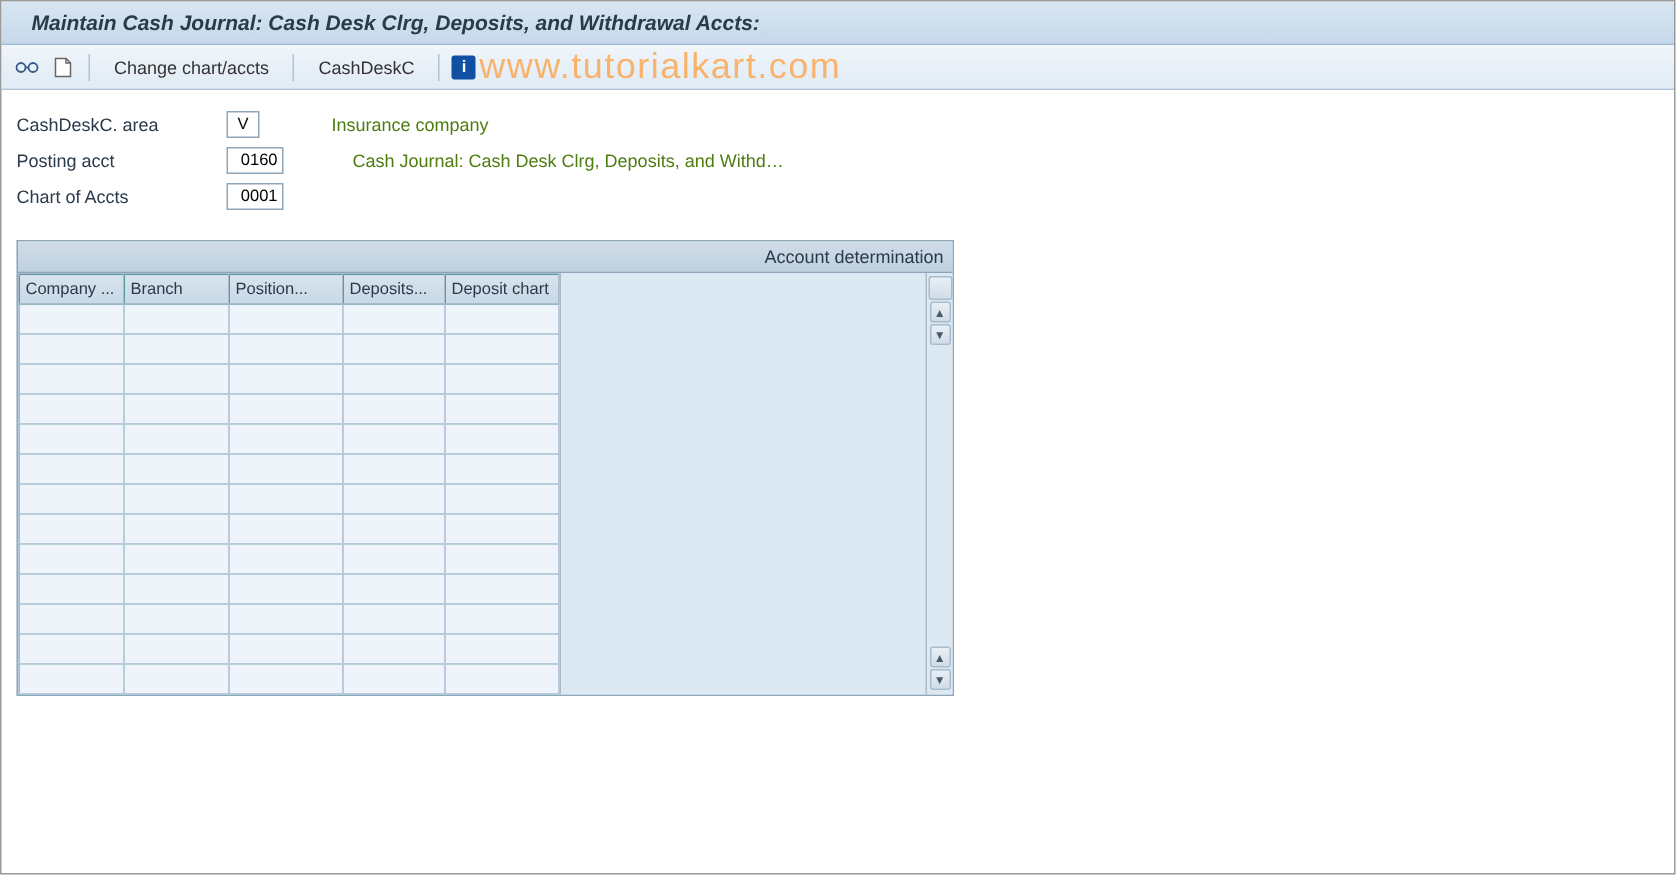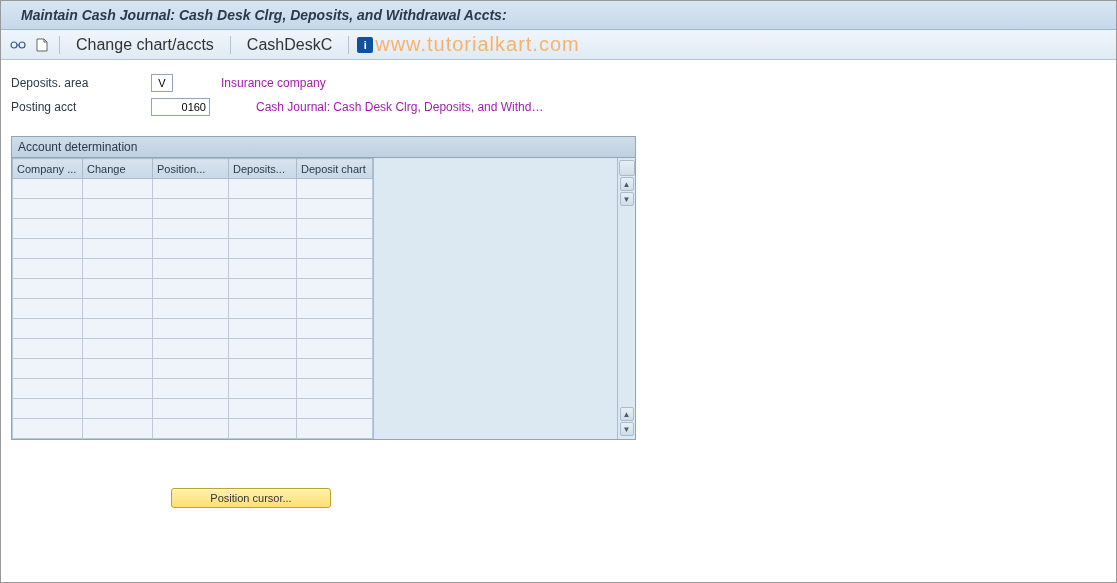--- a/index.html
+++ b/index.html
@@ -37,21 +37,21 @@
       align-items: center;
       justify-content: center;
       cursor: pointer;
       border: 1px solid transparent;
       border-radius: 2px;
     }
     .toolbar-button {
       background: transparent;
       border: none;
       padding: 3px 8px;
-      font-size: 16px;
+      font-size: 12px;
       color: #333;
       cursor: pointer;
     }
     .toolbar-sep {
       width: 1px;
       height: 18px;
       background: #b0c4d8;
       margin: 0 2px;
     }
     .info-icon {
@@ -61,21 +61,21 @@
       color: #fff;
       font-weight: bold;
       font-size: 11px;
       display: flex;
       align-items: center;
       justify-content: center;
       border-radius: 2px;
     }
     .watermark {
       color: #ff9933;
-      font-size: 20px;
+      font-size: 24px;
       font-weight: normal;
       letter-spacing: 1px;
       opacity: 0.7;
       margin-left: -4px;
     }
     .content {
       padding: 12px 10px;
     }
     .field-row {
       display: flex;
@@ -91,37 +91,38 @@
     .field-input {
       border: 1px solid #8fa6ba;
       background: #fff;
       font-size: 11px;
       text-align: right;
       padding: 1px 3px;
       height: 18px;
       font-family: Arial, sans-serif;
     }
     .field-input.w1 { width: 22px; text-align: center; }
-    .field-input.w2 { width: 59px; }
+    .field-input.w2 { width: 38px; }
     .field-desc {
       margin-left: 16px;
-      color: #a21caf;
+      color: #4d7c0f;
     }
     .panel {
       margin-top: 18px;
       border: 1px solid #8fa6ba;
       background: #e6eef5;
       width: 625px;
     }
     .panel-header {
       background: linear-gradient(to bottom, #d0dde8, #bfd0e0);
       border-bottom: 1px solid #8fa6ba;
       padding: 3px 6px;
       font-size: 12px;
       color: #2a3a4a;
+      text-align: right;
     }
     .grid-wrap {
       display: flex;
     }
     .grid {
       border-collapse: collapse;
       background: #0f766e;
     }
     .grid th {
       background: linear-gradient(to bottom, #d8e4ee, #c8d8e6);
@@ -222,40 +223,44 @@
   <div class="toolbar-sep"></div>
   <button class="toolbar-button">CashDeskC</button>
   <div class="toolbar-sep"></div>
   <div class="info-icon">i</div>
   <div class="watermark">www.tutorialkart.com</div>
 </div>
 
 <div class="content">
 
   <div class="field-row">
-    <div class="field-label">Deposits. area</div>
+    <div class="field-label">CashDeskC. area</div>
     <input class="field-input w1" value="V" style="">
     <div class="field-desc" style="margin-left:48px">Insurance company</div>
   </div>
 
   <div class="field-row">
     <div class="field-label">Posting acct</div>
     <input class="field-input w2" value="0160" style="">
     <div class="field-desc" style="margin-left:46px">Cash Journal: Cash Desk Clrg, Deposits, and Withd…</div>
   </div>
 
+  <div class="field-row">
+    <div class="field-label">Chart of Accts</div>
+    <input class="field-input w2" value="0001" style="">
+  </div>
 
   <div class="panel">
     <div class="panel-header">Account determination</div>
     <div class="grid-wrap">
       <table class="grid">
         <thead>
           <tr>
             <th class="col-company">Company ...</th>
-            <th class="col-branch">Change</th>
+            <th class="col-branch">Branch</th>
             <th class="col-cashdesk">Position...</th>
             <th class="col-withdraw">Deposits...</th>
             <th class="col-deposit">Deposit chart</th>
           </tr>
         </thead>
         <tbody id="grid-body">
             <tr>
               <td></td>
               <td></td>
               <td></td>
@@ -356,17 +361,14 @@
           <div class="scroll-btn">▼</div>
         </div>
         <div>
           <div class="scroll-btn">▲</div>
           <div class="scroll-btn">▼</div>
         </div>
       </div>
     </div>
   </div>
 
-  <div class="bottom-bar">
-    <button class="position-btn">Position cursor...</button>
-  </div>
 
 </div>
 
 </body></html>

